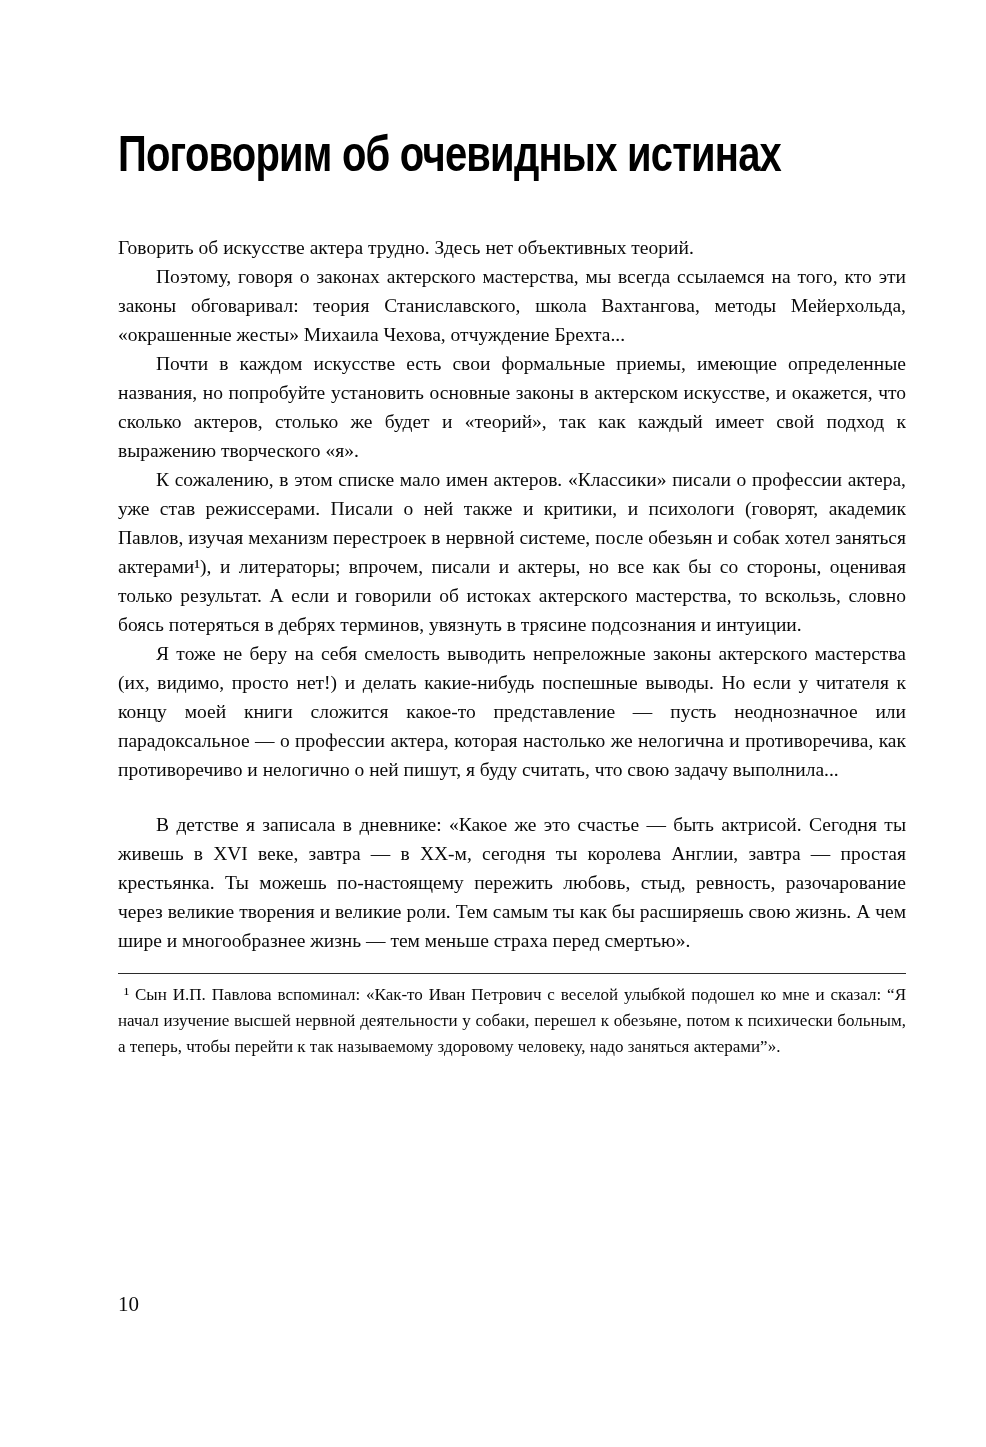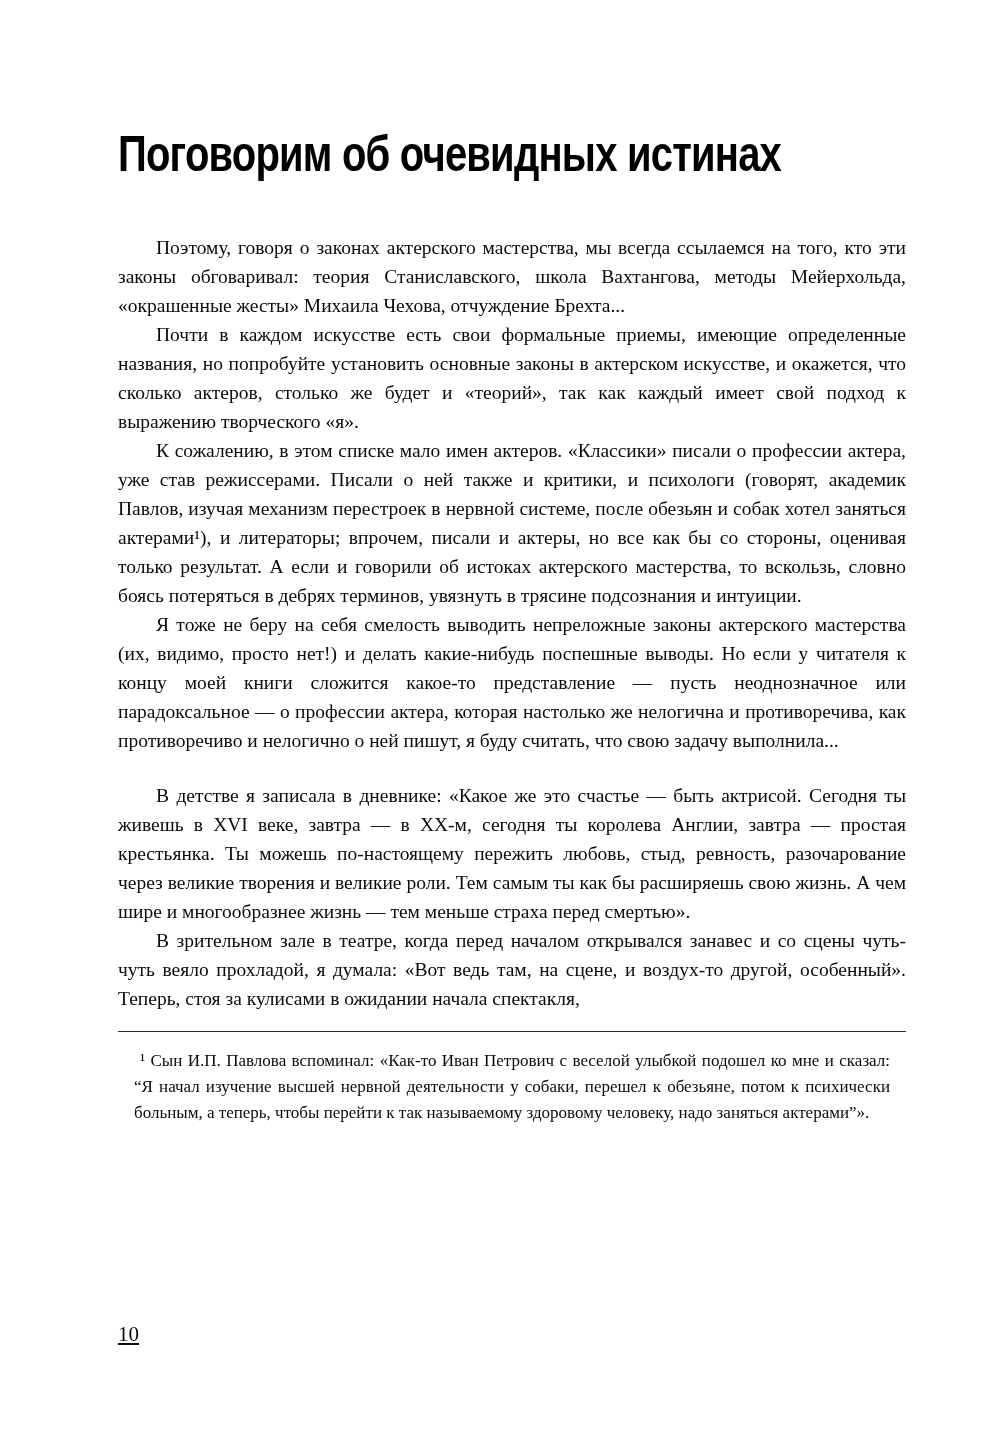--- a/index.html
+++ b/index.html
@@ -52,55 +52,54 @@
   .footnote-block {
     margin-top: 18px;
   }
   .footnote-rule {
     border: 0;
     border-top: 1px solid #2b2b2b;
     width: 100%;
     margin: 0 0 8px 0;
   }
   .footnote {
-    margin: 16px;
+    margin: 0;
     font-size: 17px;
     line-height: 26px;
     text-align: justify;
     text-indent: 6px;
     color: #0a0a0a;
   }
   .page-number {
     position: absolute;
     left: 118px;
-    top: 1322px;
+    top: 1292px;
     font-size: 21px;
     font-family: "Liberation Serif", serif;
     color: #0a0a0a;
-    text-decoration: underline;
   }
 </style>
 </head>
 <body>
 
 <div class="page">
   <div class="content">
 
     <h1 class="title">Поговорим об очевидных истинах</h1>
 
     <div class="bodytext">
+      <p class="no-indent">Говорить об искусстве актера трудно. Здесь нет объективных теорий.</p>
       <p>Поэтому, говоря о законах актерского мастерства, мы всегда ссылаемся на того, кто эти законы обговаривал: теория Станиславского, школа Вахтангова, методы Мейерхольда, «окрашенные жесты» Михаила Чехова, отчуждение Брехта...</p>
       <p>Почти в каждом искусстве есть свои формальные приемы, имеющие определенные названия, но попробуйте установить основные законы в актерском искусстве, и окажется, что сколько актеров, столько же будет и «теорий», так как каждый имеет свой подход к выражению творческого «я».</p>
       <p>К сожалению, в этом списке мало имен актеров. «Классики» писали о профессии актера, уже став режиссерами. Писали о ней также и критики, и психологи (говорят, академик Павлов, изучая механизм перестроек в нервной системе, после обезьян и собак хотел заняться актерами¹), и литераторы; впрочем, писали и актеры, но все как бы со стороны, оценивая только результат. А если и говорили об истоках актерского мастерства, то вскользь, словно боясь потеряться в дебрях терминов, увязнуть в трясине подсознания и интуиции.</p>
       <p>Я тоже не беру на себя смелость выводить непреложные законы актерского мастерства (их, видимо, просто нет!) и делать какие-нибудь поспешные выводы. Но если у читателя к концу моей книги сложится какое-то представление — пусть неоднозначное или парадоксальное — о профессии актера, которая настолько же нелогична и противоречива, как противоречиво и нелогично о ней пишут, я буду считать, что свою задачу выполнила...</p>
 
       <div class="section-gap"></div>
 
       <p>В детстве я записала в дневнике: «Какое же это счастье — быть актрисой. Сегодня ты живешь в XVI веке, завтра — в XX-м, сегодня ты королева Англии, завтра — простая крестьянка. Ты можешь по-настоящему пережить любовь, стыд, ревность, разочарование через великие творения и великие роли. Тем самым ты как бы расширяешь свою жизнь. А чем шире и многообразнее жизнь — тем меньше страха перед смертью».</p>
-      <p>В зрительном зале в театре, когда перед началом открывался занавес и со сцены чуть-чуть веяло прохладой, я думала: «Вот ведь там, на сцене, и воздух-то другой, особенный». Теперь, стоя за кулисами в ожидании начала спектакля,</p>
     </div>
 
     <div class="footnote-block">
       <hr class="footnote-rule">
       <p class="footnote">¹  Сын И.П. Павлова вспоминал: «Как-то Иван Петрович с веселой улыбкой подошел ко мне и сказал: “Я начал изучение высшей нервной деятельности у собаки, перешел к обезьяне, потом к психически больным, а теперь, чтобы перейти к так называемому здоровому человеку, надо заняться актерами”».</p>
     </div>
 
   </div>
 
   <div class="page-number">10</div>

